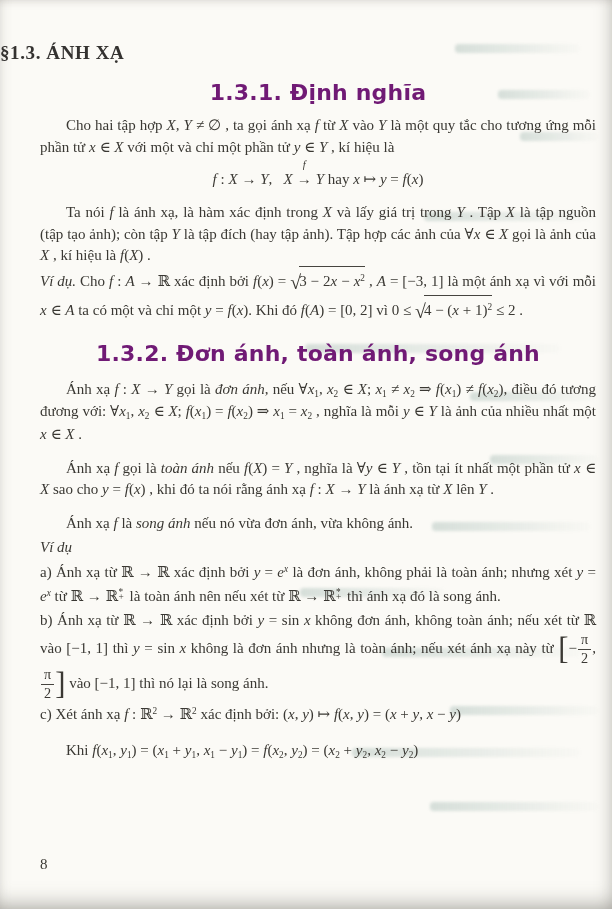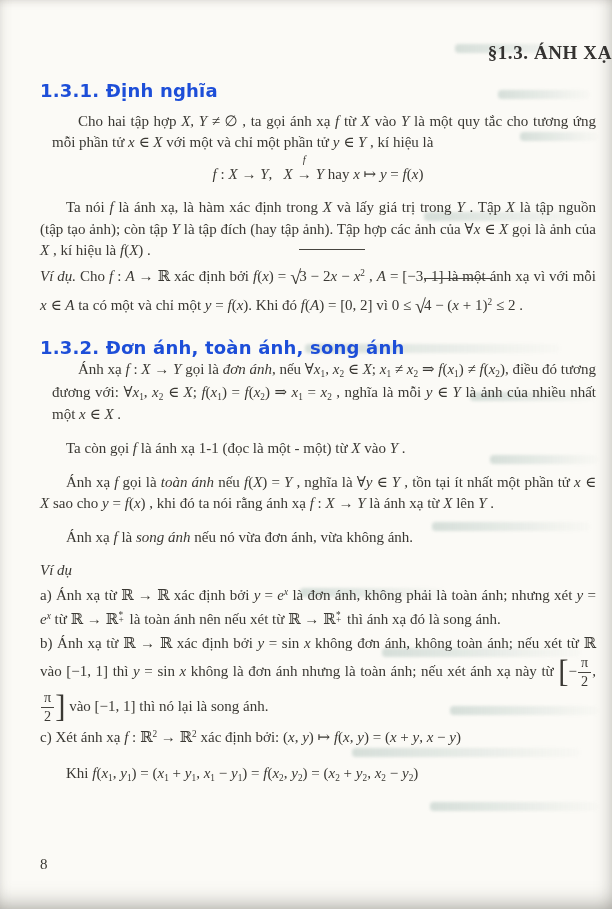--- a/index.html
+++ b/index.html
@@ -9,46 +9,46 @@
     box-shadow:
       inset 0 -16px 20px -12px rgba(105,103,96,.50),
       inset -12px 0 16px -10px rgba(125,122,114,.33),
       inset 0 8px 10px -8px rgba(125,122,114,.28),
       inset 10px 0 14px -12px rgba(125,122,114,.20);
     font-family:"Liberation Serif","DejaVu Serif",serif;
     color:#3a3833;
   }
   .doc-title{
     position:absolute;top:42px;left:0;width:100%;margin:0;
-    text-align:right;font-size:19px;font-weight:bold;letter-spacing:.6px;
+    text-align:left;font-size:19px;font-weight:bold;letter-spacing:.6px;
     color:#343230;
   }
   #content{position:absolute;top:78px;left:40px;right:16px;}
   .block{font-size:15px;line-height:1.44;text-align:justify;}
   .heading{
     font-family:"DejaVu Sans","Liberation Sans",sans-serif;
-    font-weight:bold;font-size:18px;text-align:left;line-height:1.2;
-    margin:2px 0 9px;color:#1d4ed8;letter-spacing:.2px;
+    font-weight:bold;font-size:22px;text-align:center;line-height:1.2;
+    margin:2px 0 9px;color:#701a75;letter-spacing:.2px;
   }
-  .heading + .block{margin-top:0;margin-left:12px;}
-  .block.h2gap{margin-top:16px;margin-bottom:1px;}
+  .heading + .block{margin-top:0;}
+  .block.h2gap{margin-top:16px;margin-bottom:11px;}
   .para{margin:0;}
   .ind{text-indent:26px;margin-top:12px;}
   .tall{line-height:1.95;}
   .semi{line-height:1.6;}
   .formula{text-align:center;line-height:1.5;margin:9px 0 7px;text-indent:0;}
-  .label{font-weight:bold;font-style:italic;text-align:left;margin:12px 0 1px;}
+  .label{font-weight:bold;font-style:italic;text-align:left;margin:3px 0 1px;}
   .pagenum{position:absolute;left:40px;bottom:36px;font-size:15px;color:#3a3833;}
   
   .i{font-style:italic;}
   .bi{font-weight:normal;font-style:italic;}
   .sub{font-size:.62em;vertical-align:-.35em;}
   .sup{font-size:.62em;vertical-align:.55em;}
   .rad{display:inline;font-size:1.32em;line-height:1;vertical-align:-.14em;margin-right:-2px;}
-  .ov{border-top:1.4px solid #46443f;padding-top:18px;}
+  .ov{border-top:1.4px solid #46443f;padding-top:6px;}
   .frac{display:inline-block;vertical-align:middle;text-align:center;font-size:.95em;line-height:1.12;margin:0 1px;}
   .frac .fn{display:block;padding:0 3px 1px;}
   .frac .fd{display:block;border-top:1.3px solid #46443f;padding:1px 3px 0;}
   .big{font-size:2.05em;vertical-align:middle;line-height:0;font-weight:400;}
   .stack{display:inline-block;position:relative;margin:0 4px;}
   .stack .st{position:absolute;top:-1.05em;left:50%;transform:translateX(-50%);font-size:.7em;font-style:italic;}
   .ss{display:inline-block;position:relative;width:.52em;height:1em;vertical-align:-.18em;}
   .ss .up{position:absolute;top:-.42em;left:.06em;font-size:.62em;}
   .ss .dn{position:absolute;bottom:-.12em;left:.06em;font-size:.62em;}
   
@@ -80,21 +80,20 @@
   <h1 class="doc-title">§1.3. ÁNH XẠ</h1>
 
   <div id="content">
       <div class="block heading"><span>1.3.1. Định nghĩa</span></div>
       <div class="block para ind"><span>Cho hai tập hợp </span><span class="i">X, Y</span><span> ≠ ∅ , ta gọi ánh xạ </span><span class="i">f</span><span> từ </span><span class="i">X</span><span> vào </span><span class="i">Y</span><span> là một quy tắc cho tương ứng mỗi phần tử </span><span class="i">x</span><span> ∈ </span><span class="i">X</span><span> với một và chỉ một phần tử </span><span class="i">y</span><span> ∈ </span><span class="i">Y</span><span> , kí hiệu là</span></div>
       <div class="block formula"><span class="i">f</span><span> : </span><span class="i">X</span><span> → </span><span class="i">Y</span><span>,&nbsp;&nbsp;&nbsp;</span><span class="i">X</span><span class="stack"><span class="st">f</span><span class="sb">→</span></span><span class="i">Y</span><span> hay </span><span class="i">x</span><span> ↦ </span><span class="i">y</span><span> = </span><span class="i">f</span><span>(</span><span class="i">x</span><span>)</span></div>
       <div class="block para ind"><span>Ta nói </span><span class="i">f</span><span> là ánh xạ, là hàm xác định trong </span><span class="i">X</span><span> và lấy giá trị trong </span><span class="i">Y</span><span> . Tập </span><span class="i">X</span><span> là tập nguồn (tập tạo ảnh); còn tập </span><span class="i">Y</span><span> là tập đích (hay tập ảnh). Tập hợp các ảnh của ∀</span><span class="i">x</span><span> ∈ </span><span class="i">X</span><span> gọi là ảnh của </span><span class="i">X</span><span> , kí hiệu là </span><span class="i">f</span><span>(</span><span class="i">X</span><span>) .</span></div>
       <div class="block para tall"><span class="bi">Ví dụ.</span><span> Cho </span><span class="i">f</span><span> : </span><span class="i">A</span><span> → ℝ xác định bởi </span><span class="i">f</span><span>(</span><span class="i">x</span><span>) = </span><span class="rad">√</span><span class="ov"><span>3 − 2</span><span class="i">x</span><span> − </span><span class="i">x</span><span class="sup">2</span></span><span> , </span><span class="i">A</span><span> = [−3, 1] là một ánh xạ vì với mỗi </span><span class="i">x</span><span> ∈ </span><span class="i">A</span><span> ta có một và chỉ một </span><span class="i">y</span><span> = </span><span class="i">f</span><span>(</span><span class="i">x</span><span>). Khi đó </span><span class="i">f</span><span>(</span><span class="i">A</span><span>) = [0, 2] vì 0 ≤ </span><span class="rad">√</span><span class="ov"><span>4 − (</span><span class="i">x</span><span> + 1)</span><span class="sup">2</span></span><span> ≤ 2 .</span></div>
       <div class="block heading h2gap"><span>1.3.2. Đơn ánh, toàn ánh, song ánh</span></div>
       <div class="block para ind"><span>Ánh xạ </span><span class="i">f</span><span> : </span><span class="i">X</span><span> → </span><span class="i">Y</span><span> gọi là </span><span class="i">đơn ánh</span><span>, nếu ∀</span><span class="i">x</span><span class="sub">1</span><span>, </span><span class="i">x</span><span class="sub">2</span><span> ∈ </span><span class="i">X</span><span>; </span><span class="i">x</span><span class="sub">1</span><span> ≠ </span><span class="i">x</span><span class="sub">2</span><span> ⇒ </span><span class="i">f</span><span>(</span><span class="i">x</span><span class="sub">1</span><span>) ≠ </span><span class="i">f</span><span>(</span><span class="i">x</span><span class="sub">2</span><span>), </span><span>điều đó tương đương với: ∀</span><span class="i">x</span><span class="sub">1</span><span>, </span><span class="i">x</span><span class="sub">2</span><span> ∈ </span><span class="i">X</span><span>; </span><span class="i">f</span><span>(</span><span class="i">x</span><span class="sub">1</span><span>) = </span><span class="i">f</span><span>(</span><span class="i">x</span><span class="sub">2</span><span>) ⇒ </span><span class="i">x</span><span class="sub">1</span><span> = </span><span class="i">x</span><span class="sub">2</span><span> , nghĩa là mỗi </span><span class="i">y</span><span> ∈ </span><span class="i">Y</span><span> là ảnh của nhiều nhất một </span><span class="i">x</span><span> ∈ </span><span class="i">X</span><span> .</span></div>
-      <div class="block para ind"><span>Ta còn gọi </span><span class="i">f</span><span> là ánh xạ 1-1 (đọc là một - một) từ </span><span class="i">X</span><span> vào </span><span class="i">Y</span><span> .</span></div>
       <div class="block para ind"><span>Ánh xạ </span><span class="i">f</span><span> gọi là </span><span class="i">toàn ánh</span><span> nếu </span><span class="i">f</span><span>(</span><span class="i">X</span><span>) = </span><span class="i">Y</span><span> , nghĩa là ∀</span><span class="i">y</span><span> ∈ </span><span class="i">Y</span><span> , tồn tại ít nhất một phần tử </span><span class="i">x</span><span> ∈ </span><span class="i">X</span><span> sao cho </span><span class="i">y</span><span> = </span><span class="i">f</span><span>(</span><span class="i">x</span><span>) , khi đó ta nói rằng ánh xạ </span><span class="i">f</span><span> : </span><span class="i">X</span><span> → </span><span class="i">Y</span><span> là ánh xạ từ </span><span class="i">X</span><span> lên </span><span class="i">Y</span><span> .</span></div>
       <div class="block para ind"><span>Ánh xạ </span><span class="i">f</span><span> là </span><span class="i">song ánh</span><span> nếu nó vừa đơn ánh, vừa không ánh.</span></div>
       <div class="block label"><span class="bi">Ví dụ</span></div>
       <div class="block para semi"><span>a)  Ánh xạ từ ℝ → ℝ xác định bởi </span><span class="i">y</span><span> = </span><span class="i">e</span><span class="sup i">x</span><span> là đơn ánh, không phải là toàn ánh; nhưng xét </span><span class="i">y</span><span> = </span><span class="i">e</span><span class="sup i">x</span><span> từ ℝ → ℝ</span><span class="ss"><span class="up">*</span><span class="dn">+</span></span><span> là toàn ánh nên nếu xét từ ℝ → ℝ</span><span class="ss"><span class="up">*</span><span class="dn">+</span></span><span> thì ánh xạ đó là song ánh.</span></div>
       <div class="block para semi"><span>b) Ánh xạ từ ℝ → ℝ xác định bởi </span><span class="i">y</span><span> = sin </span><span class="i">x</span><span> không đơn ánh, không toàn ánh; nếu xét từ ℝ vào [−1, 1] thì </span><span class="i">y</span><span> = sin </span><span class="i">x</span><span> không là đơn ánh nhưng là toàn ánh; nếu xét ánh xạ này từ </span><span class="big">[</span><span>−</span><span class="frac"><span class="fn">π</span><span class="fd">2</span></span><span>, </span><span class="frac"><span class="fn">π</span><span class="fd">2</span></span><span class="big">]</span><span> vào [−1, 1] thì nó lại là song ánh.</span></div>
       <div class="block para semi"><span>c) Xét ánh xạ </span><span class="i">f</span><span> : ℝ</span><span class="sup">2</span><span> → ℝ</span><span class="sup">2</span><span> xác định bởi: (</span><span class="i">x</span><span>, </span><span class="i">y</span><span>) ↦ </span><span class="i">f</span><span>(</span><span class="i">x</span><span>, </span><span class="i">y</span><span>) = (</span><span class="i">x</span><span> + </span><span class="i">y</span><span>, </span><span class="i">x</span><span> − </span><span class="i">y</span><span>)</span></div>
       <div class="block para ind semi"><span>Khi </span><span class="i">f</span><span>(</span><span class="i">x</span><span class="sub">1</span><span>, </span><span class="i">y</span><span class="sub">1</span><span>) = (</span><span class="i">x</span><span class="sub">1</span><span> + </span><span class="i">y</span><span class="sub">1</span><span>, </span><span class="i">x</span><span class="sub">1</span><span> − </span><span class="i">y</span><span class="sub">1</span><span>) = </span><span class="i">f</span><span>(</span><span class="i">x</span><span class="sub">2</span><span>, </span><span class="i">y</span><span class="sub">2</span><span>) = (</span><span class="i">x</span><span class="sub">2</span><span> + </span><span class="i">y</span><span class="sub">2</span><span>, </span><span class="i">x</span><span class="sub">2</span><span> − </span><span class="i">y</span><span class="sub">2</span><span>)</span></div>
     </div>
 
   <div class="pagenum">8</div>

